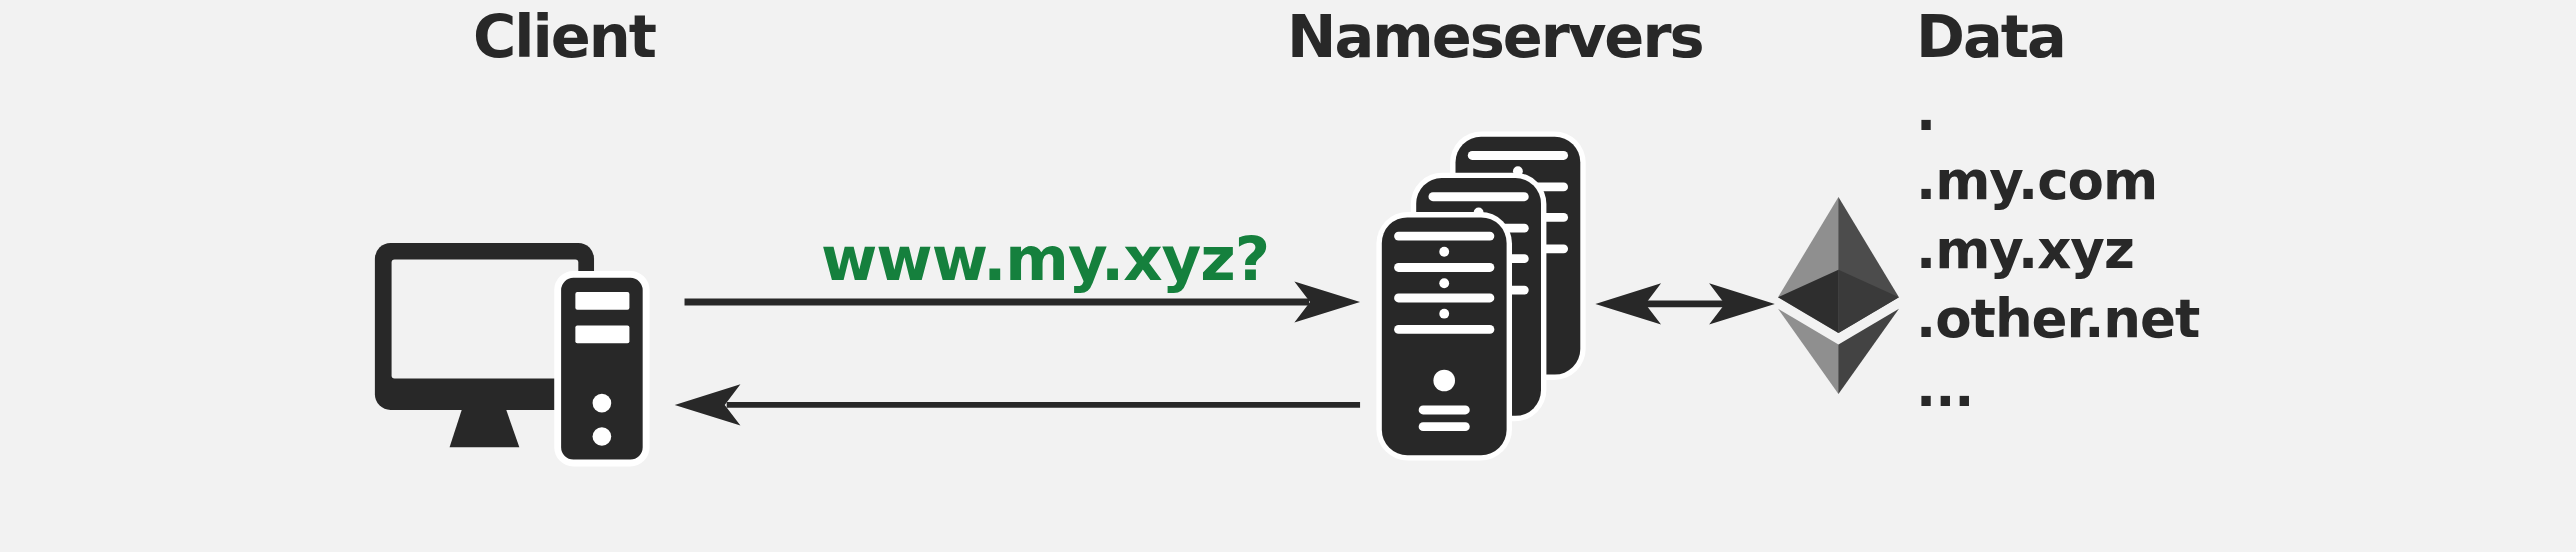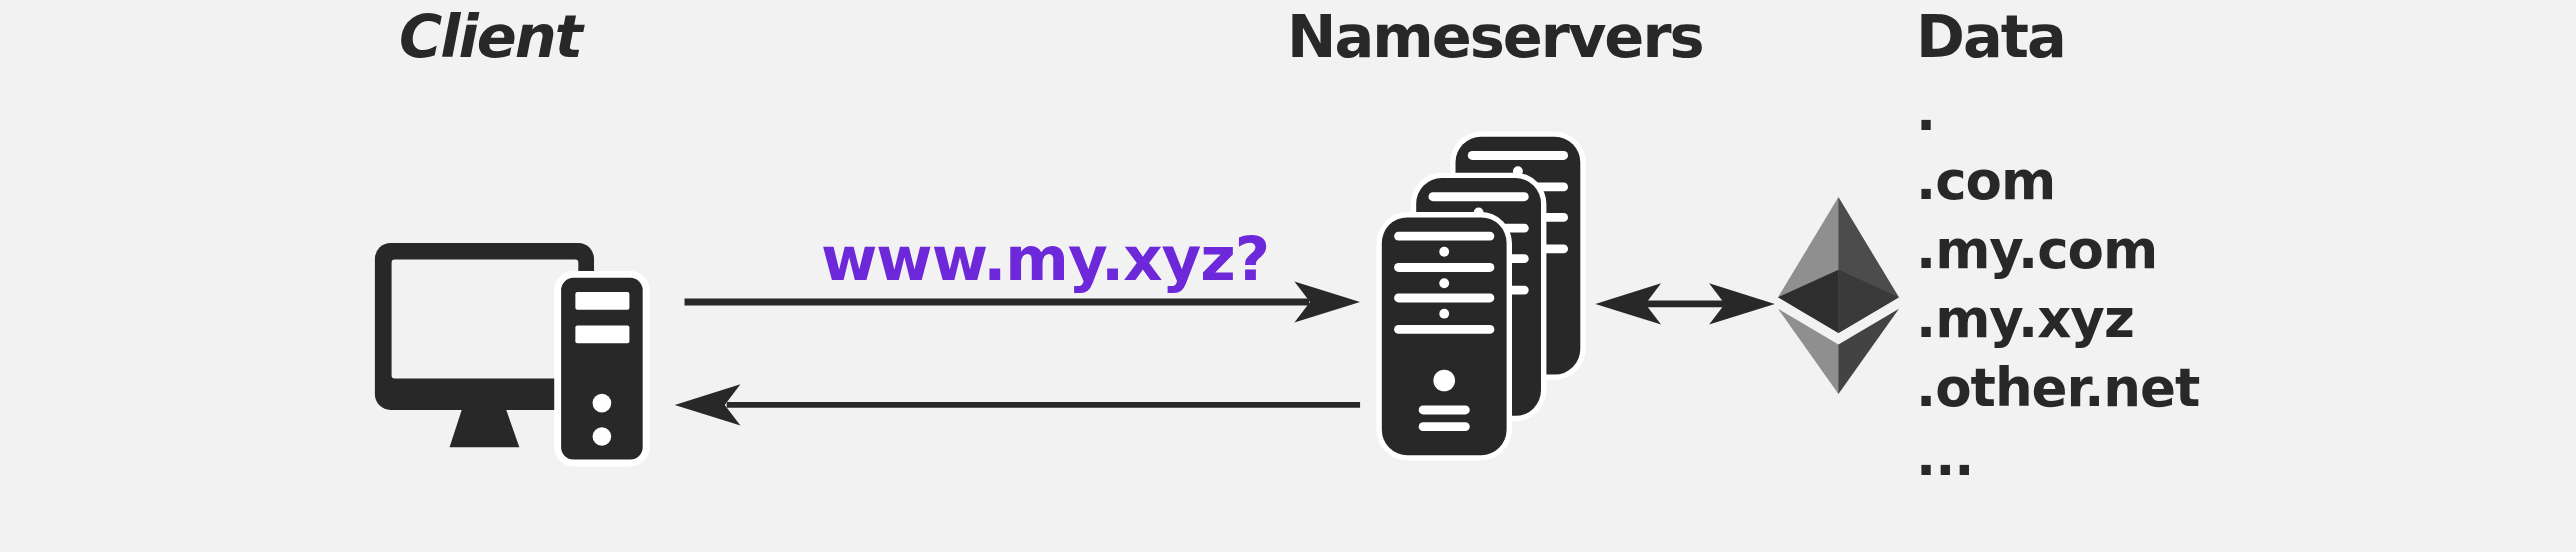--- a/index.html
+++ b/index.html
@@ -20,33 +20,33 @@
   }
   .col-title {
     position: absolute;
     top: 2px;
     font-size: 59px;
     font-weight: 700;
     letter-spacing: -2px;
     color: #282828;
     white-space: nowrap;
   }
-  .client-title   { left: 343px;  width: 294px; text-align: center; font-style: italic; }
+  .client-title   { left: 361px;  width: 294px; text-align: right; }
   .ns-title       { left: 1287px; width: 393px; text-align: center; }
   .data-title     { left: 1916px; text-align: right; }
 
   .flow-label {
     position: absolute;
     left: 821px;
     width: 393px;
     text-align: center;
     font-size: 61px;
     font-weight: 700;
     letter-spacing: -1px;
-    color: #6d28d9;
+    color: #15803d;
     white-space: nowrap;
     line-height: 63px;
   }
   .query-label    { top: 227px; }
   .response-label { top: 416px; }
 
   .data-list {
     position: absolute;
     left: 1916px;
     top: 77px;
@@ -137,21 +137,20 @@
     <polygon fill="#434343" points="127.9,312.2 126.4,314.1 126.4,412.3 127.9,416.9 256,236.6"></polygon>
     <polygon fill="#8f8f8f" points="127.9,416.9 127.9,312.2 0,236.6"></polygon>
     <polygon fill="#3a3a3a" points="127.9,288 255.9,212.3 127.9,154.2"></polygon>
     <polygon fill="#2e2e2e" points="0,212.3 127.9,288 127.9,154.2"></polygon>
   </svg>
 
   <div class="flow-label query-label">www.my.xyz?</div>
 
   <div class="data-list">
     <div class="data-item">.</div>
-    <div class="data-item">.com</div>
     <div class="data-item">.my.com</div>
     <div class="data-item">.my.xyz</div>
     <div class="data-item">.other.net</div>
     <div class="data-item">...</div>
   </div>
 
 </div>
 
 
 </body></html>

